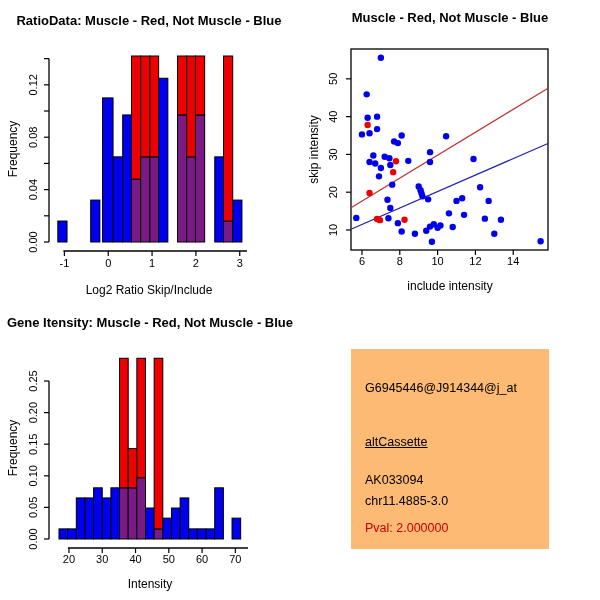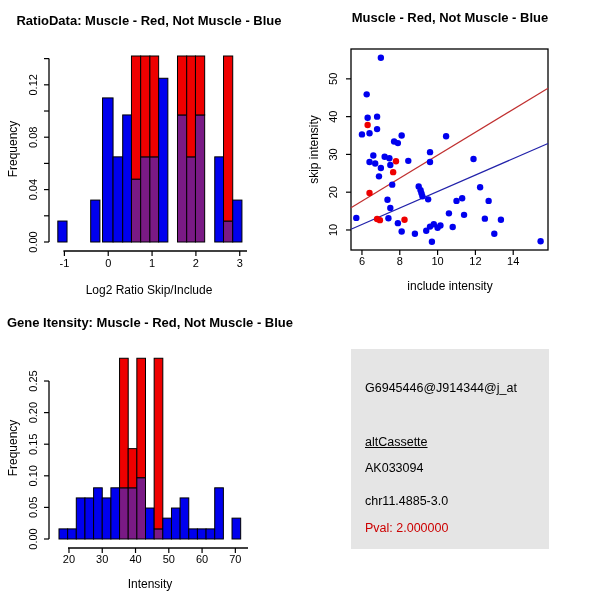--- a/index.html
+++ b/index.html
@@ -199,20 +199,20 @@
       <rect x="188.7655172413793" y="528.8888888888889" width="8.65172413793104" height="10.111111111111086" fill="#0000EE" stroke="#000" stroke-width="1"></rect>
       <rect x="197.41724137931035" y="528.8888888888889" width="8.65172413793104" height="10.111111111111086" fill="#0000EE" stroke="#000" stroke-width="1"></rect>
       <rect x="206.0689655172414" y="528.8888888888889" width="8.651724137931012" height="10.111111111111086" fill="#0000EE" stroke="#000" stroke-width="1"></rect>
       <rect x="214.7206896551724" y="487.8125" width="8.651724137931069" height="51.1875" fill="#0000EE" stroke="#000" stroke-width="1"></rect>
       <rect x="232.0241379310345" y="518.1458333333334" width="8.651724137930984" height="20.85416666666663" fill="#0000EE" stroke="#000" stroke-width="1"></rect>
       <text x="150" y="327" text-anchor="middle" font-size="13px" font-weight="bold" fill="#000">Gene Itensity: Muscle - Red, Not Muscle - Blue</text>
       <text x="150" y="588" text-anchor="middle" font-size="12px" fill="#000">Intensity</text>
       <text x="17" y="448" text-anchor="middle" font-size="12px" fill="#000" transform="rotate(-90 17 448)">Frequency</text>
     </svg>
 
-  <div id="info-panel" style="background: #e5e5e5;">
+  <div id="info-panel" style="background: #fdba74;">
     <div class="info-line" id="info-line-0" style="top: 32px; color: rgb(0, 0, 0);">G6945446@J914344@j_at</div>
     <div class="info-line" id="info-line-1" style="top: 86px; color: rgb(0, 0, 0); text-decoration: underline;">altCassette</div>
-    <div class="info-line" id="info-line-2" style="top: 112px; color: rgb(0, 0, 0);">AK033094</div>
+    <div class="info-line" id="info-line-2" style="top: 124px; color: rgb(0, 0, 0);">AK033094</div>
     <div class="info-line" id="info-line-3" style="top: 145px; color: rgb(0, 0, 0);">chr11.4885-3.0</div>
     <div class="info-line" id="info-line-4" style="top: 172px; color: rgb(204, 0, 0);">Pval: 2.000000</div>
   </div>
 </div>
 
 </body></html>

